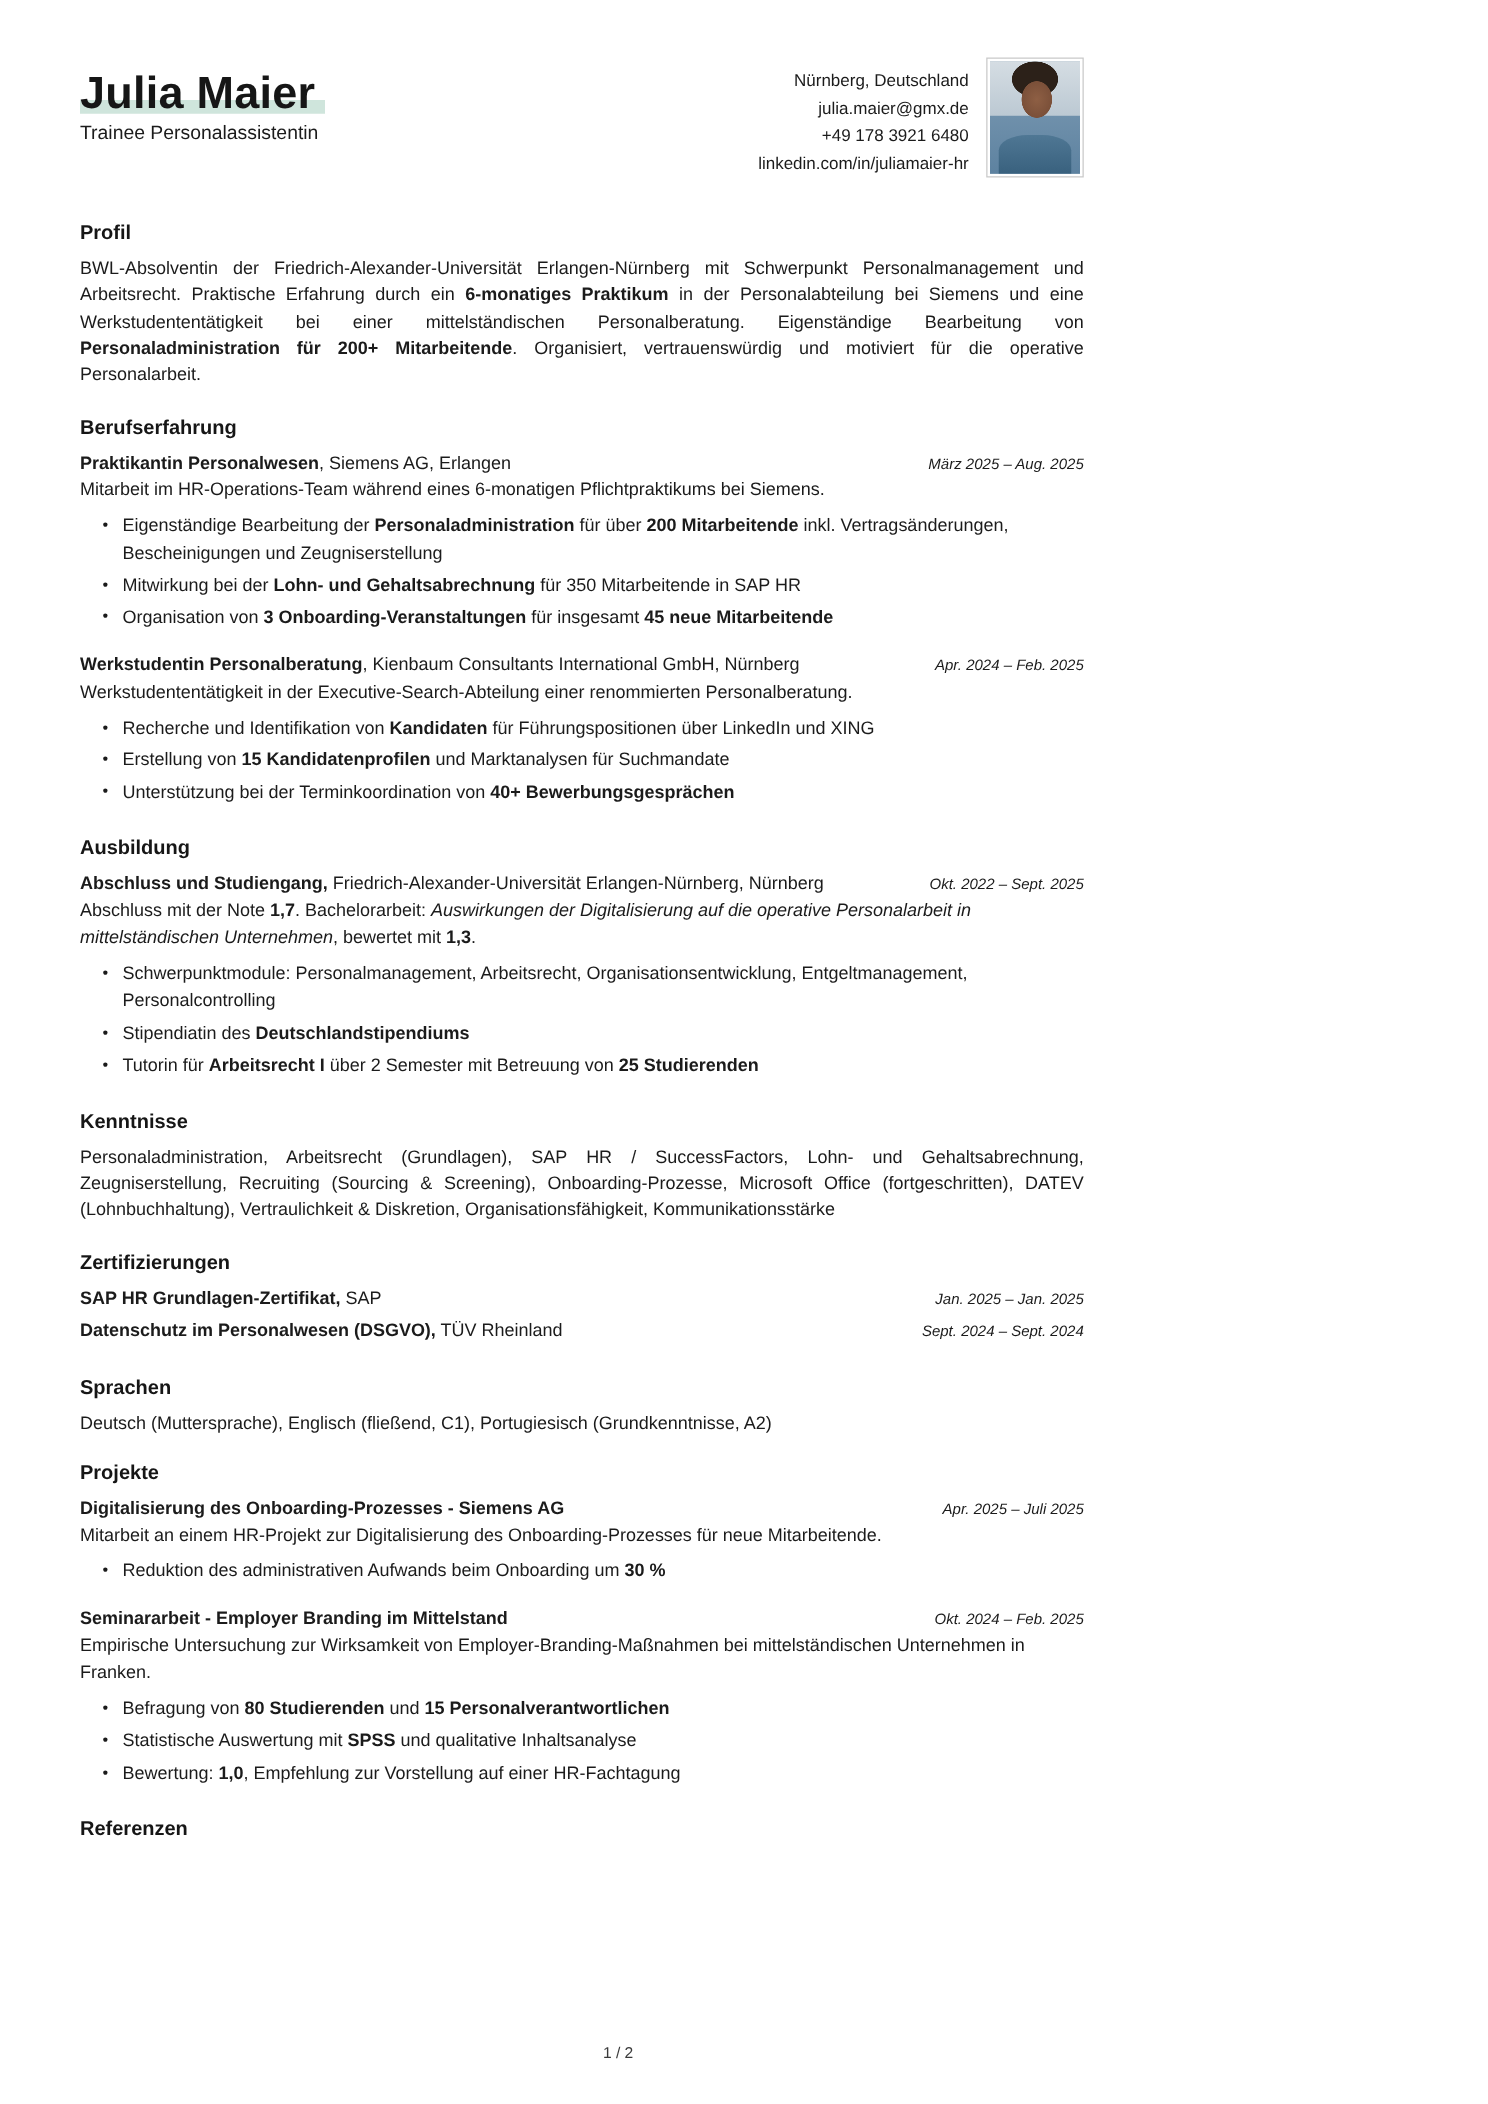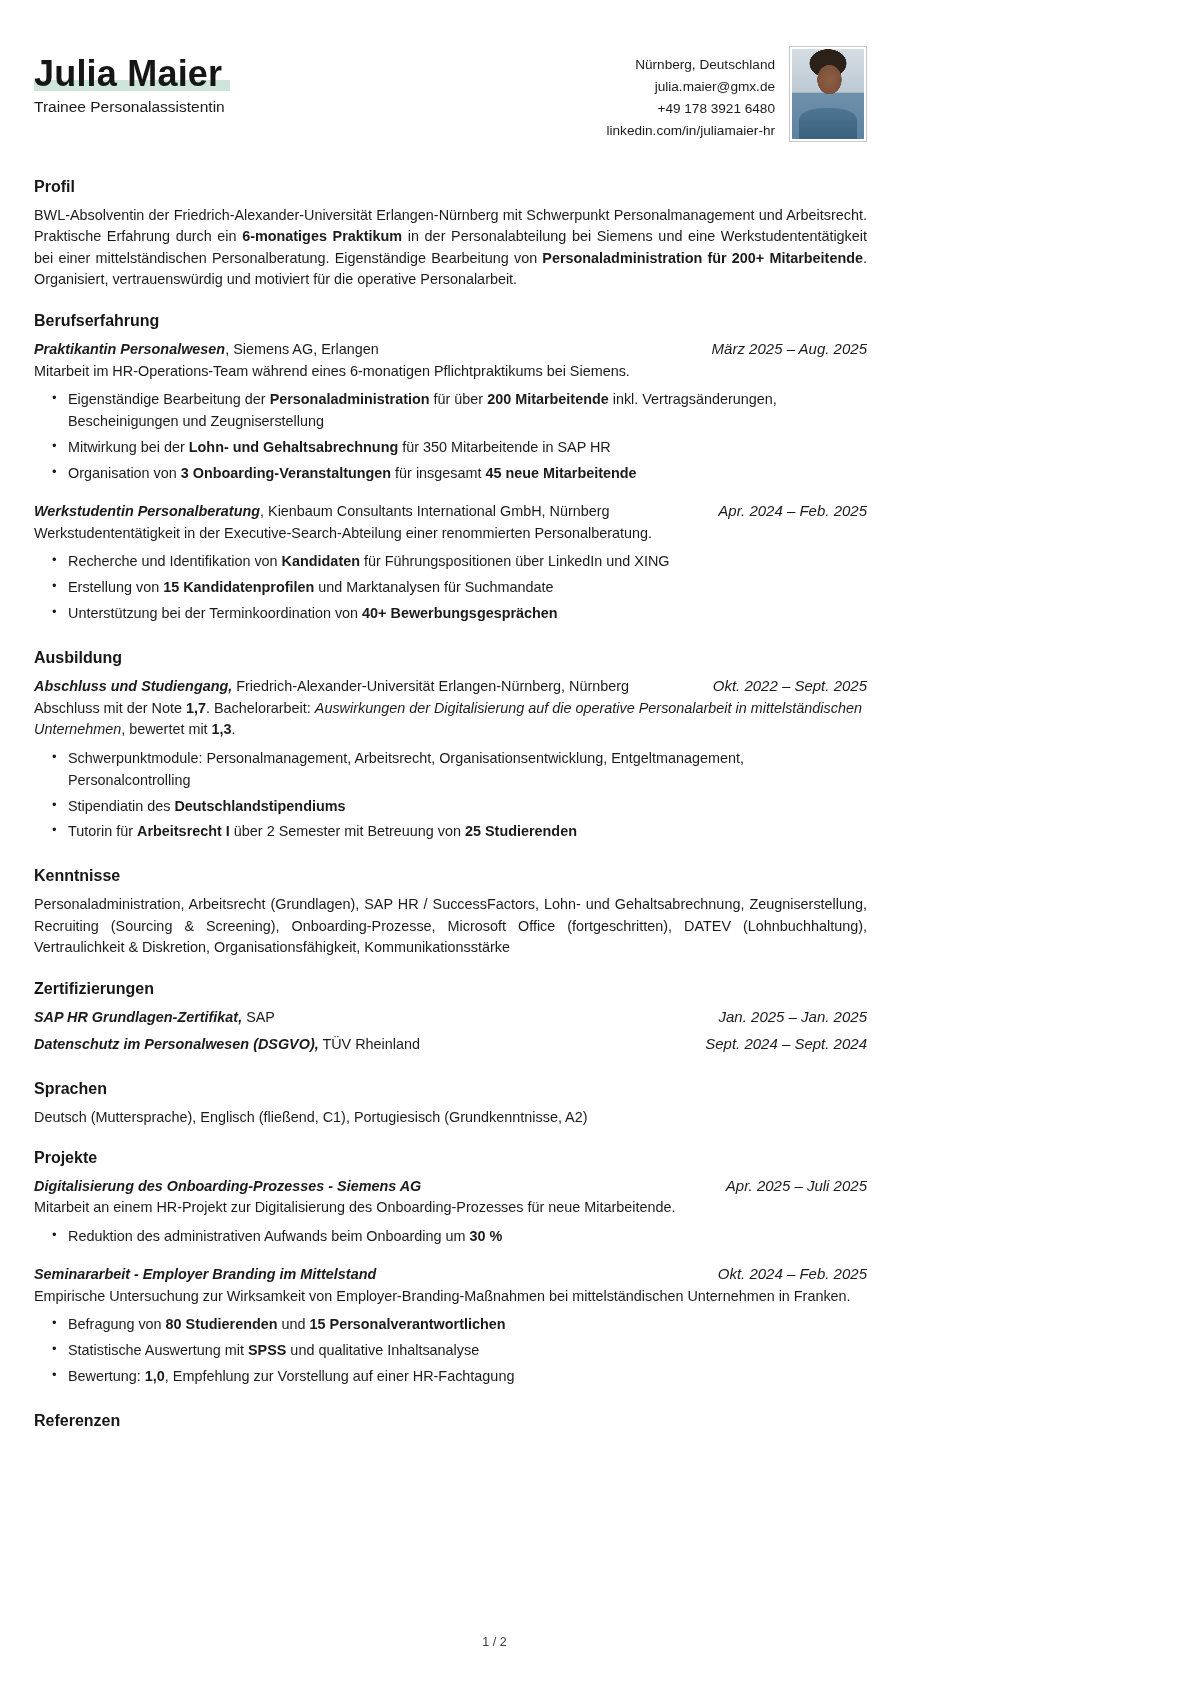--- a/index.html
+++ b/index.html
@@ -12,21 +12,21 @@
     width: 1190px;
     min-height: 1683px;
     font-family: "Liberation Sans", "DejaVu Sans", sans-serif;
     color: #1b1b1b;
     position: relative;
     -webkit-font-smoothing: antialiased;
   }
   .page {
     width: 989px;
     min-height: 1683px;
-    padding: 46px 122px 40px 34px;
+    padding: 46px 122px 40px 64px;
     position: relative;
   }
 
   
   .header {
     display: flex;
     align-items: flex-start;
     justify-content: space-between;
     margin-bottom: 16px;
   }
@@ -133,24 +133,23 @@
     justify-content: space-between;
     align-items: baseline;
     gap: 20px;
   }
   .entry-title {
     font-size: 14.4px;
     line-height: 1.5;
   }
   .entry-title b {
     font-weight: bold;
-    font-style: italic;
   }
   .entry-date {
-    font-size: 15px;
+    font-size: 12px;
     font-style: italic;
     white-space: nowrap;
     flex: 0 0 auto;
     color: #1b1b1b;
   }
   .entry-sub {
     font-size: 14.4px;
     line-height: 1.5;
     margin-top: 0px;
   }

